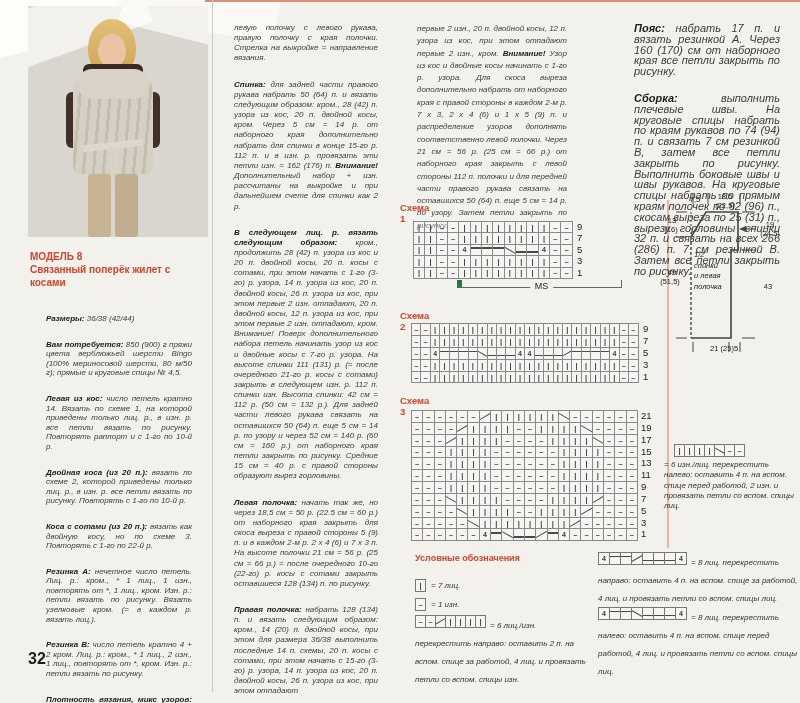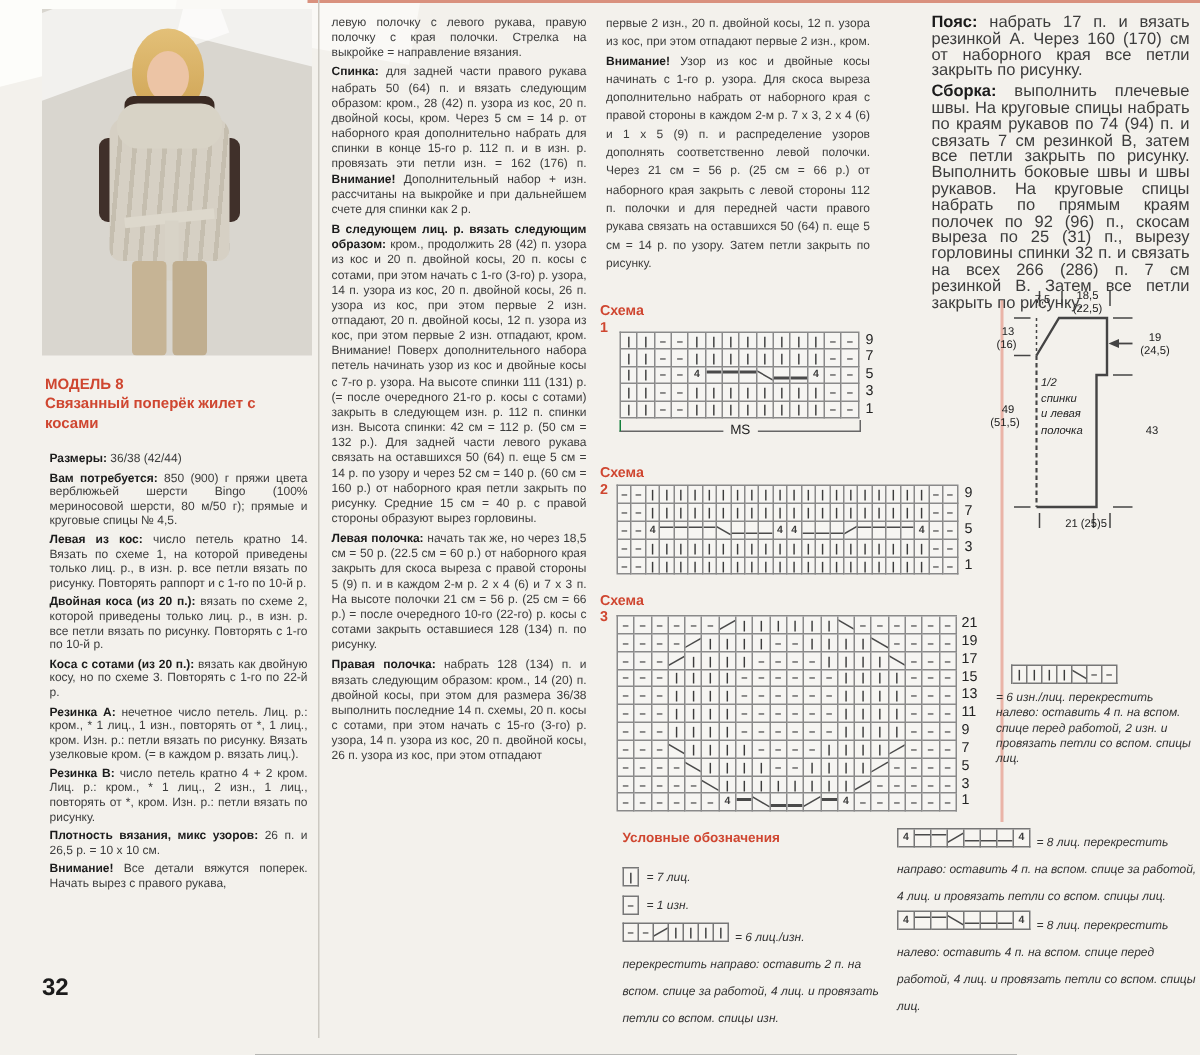--- a/index.html
+++ b/index.html
@@ -31,21 +31,21 @@
   .ph-legL{position:absolute;left:60px;top:168px;width:23px;height:63px;background:#c6b495;border-radius:3px;}
   .ph-legR{position:absolute;left:87px;top:168px;width:23px;height:63px;background:#c0ae8f;border-radius:3px;}
 
   
   .model-head{position:absolute;left:30px;top:250px;width:172px;font-weight:bold;font-size:10px;
               line-height:13px;color:#cf4630;}
   .pageno{position:absolute;left:28px;top:650px;font-size:16px;font-weight:bold;color:#1c1c1c;}
 
   
   .txtcol{position:absolute;text-align:justify;}
-  .txtcol p{margin:3px;}
+  .txtcol p{margin:16px;font-style:italic;}
   .txtcol b{color:#1b1b1b;}
   #colL{left:30px;top:298px;width:178px;font-size:8px;line-height:9.6px;}
   #col2{left:218px;top:7px;width:176px;font-size:8px;line-height:10.15px;}
   #col3{left:401px;top:7px;width:182px;font-size:8px;line-height:12.3px;}
   #colR{left:618px;top:7px;width:178px;font-size:11px;line-height:10.8px;}
 
   
   .chart{position:absolute;}
   .chart-label{position:absolute;left:0;top:0;color:#cf4630;font-weight:bold;font-size:9.5px;}
   .grid{position:absolute;display:grid;border-top:1px solid #8a8a8a;border-left:1px solid #8a8a8a;
@@ -54,21 +54,21 @@
         border-right:1px solid #8a8a8a;border-bottom:1px solid #8a8a8a;
         display:flex;align-items:center;justify-content:center;
         font:bold 7.5px "Liberation Sans",sans-serif;color:#3c3c3c;position:relative;overflow:hidden;}
   .cg-n{font-size:7px;}
   .cg-h::before{content:"";position:absolute;left:0;right:0;top:26%;height:1.4px;background:#4a4a4a;}
   .cg-l::before{content:"";position:absolute;left:0;right:0;top:64%;height:1.4px;background:#4a4a4a;}
   .cg-u::before{content:"";position:absolute;left:-20%;width:140%;top:46%;height:1.4px;background:#4a4a4a;transform:rotate(-30deg);}
   .cg-d::before{content:"";position:absolute;left:-20%;width:140%;top:46%;height:1.4px;background:#4a4a4a;transform:rotate(30deg);}
   .rlabels{position:absolute;display:flex;flex-direction:column;}
   .rlabels span{height:var(--chh);line-height:var(--chh);font-size:9.5px;color:#222;}
-  .ms{position:absolute;border-left:1px solid #15803d;border-right:1px solid #666;border-bottom:1px solid #666;height:7px;}
+  .ms{position:absolute;border-left:5px solid #15803d;border-right:1px solid #666;border-bottom:1px solid #666;height:7px;margin-left:44px;}
   .ms span{position:absolute;left:50%;top:1px;transform:translateX(-50%);background:#f3f1ec;
            padding:0 5px;font-size:9px;color:#222;}
   #ch1{left:400px;top:202px;--cw:11.35px;--chh:11.4px;}
   #ch1 .grid{left:13px;top:19px;}
   #ch1 .rlabels{left:177px;top:19px;}
   #ch1 .ms{left:13px;top:78px;width:159px;}
   #ch2{left:400px;top:310px;--cw:9.45px;--chh:11.9px;}
   #ch2 .grid{left:11px;top:13px;}
   #ch2 .rlabels{left:243px;top:13px;}
   #ch3{left:400px;top:395px;--cw:11.3px;--chh:11.85px;}

